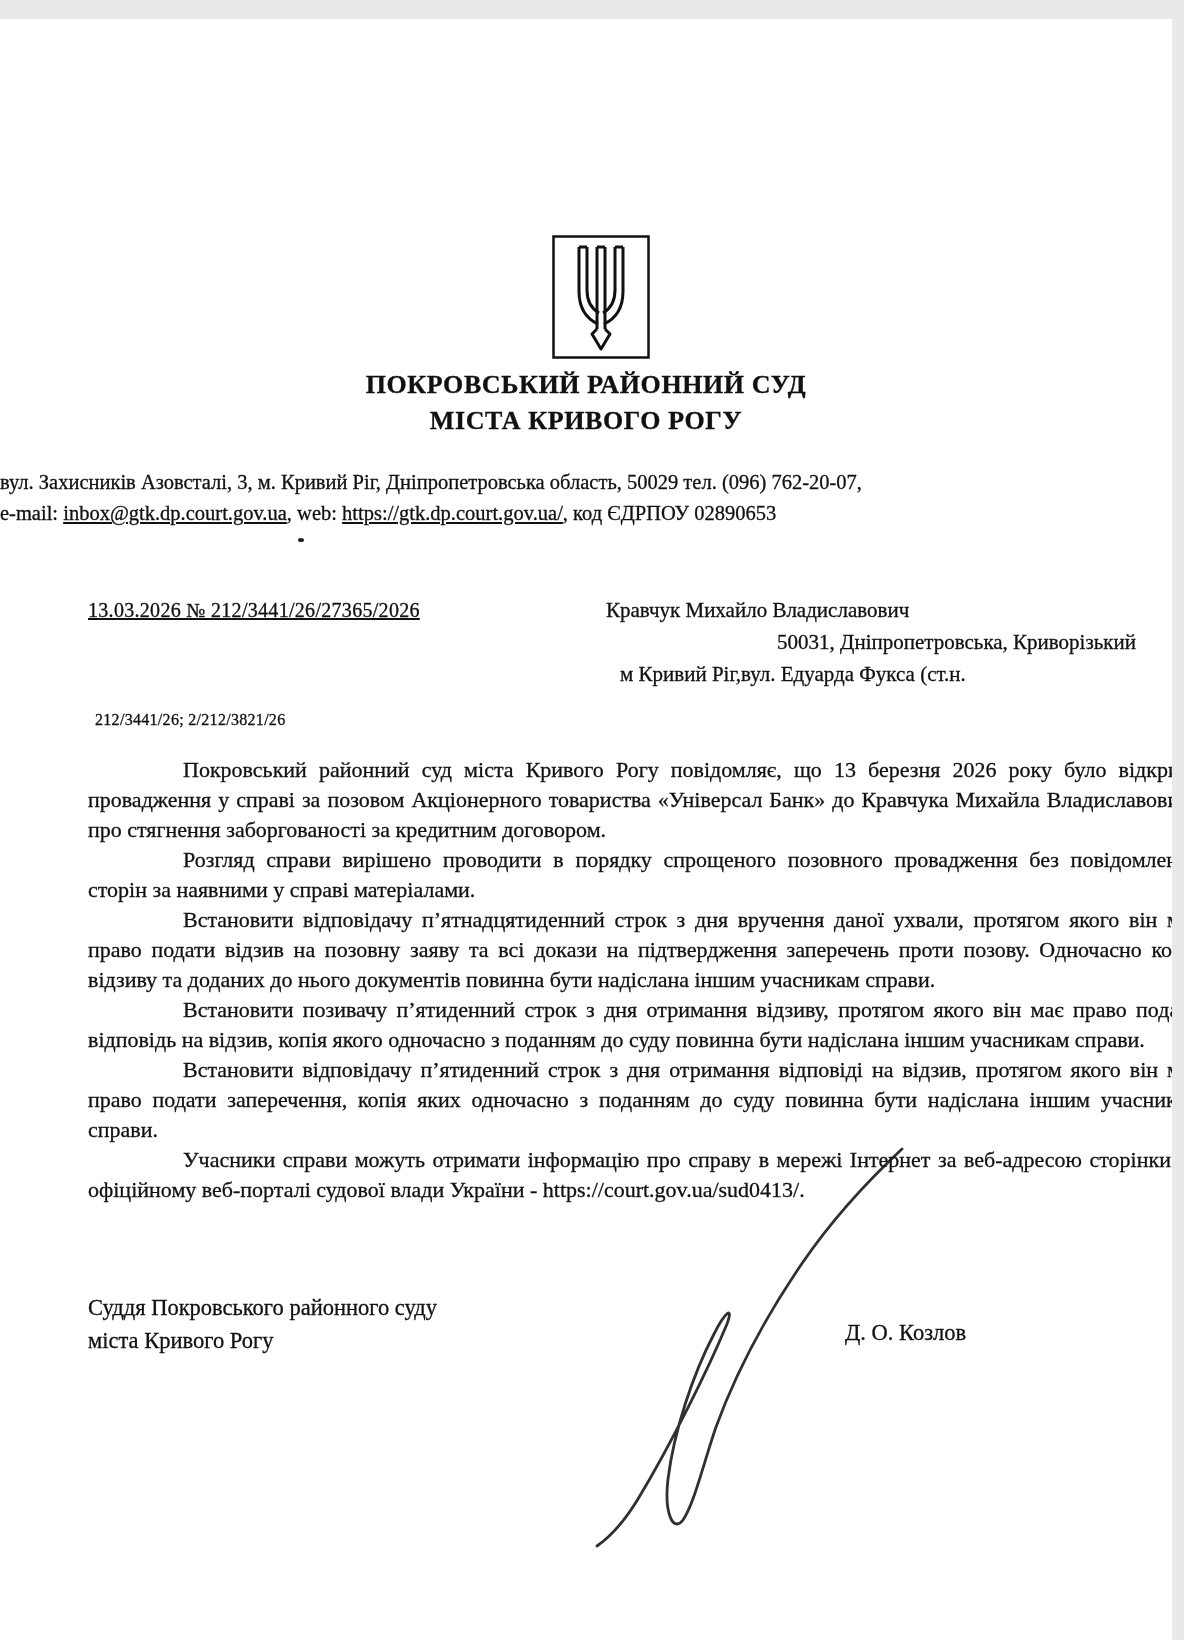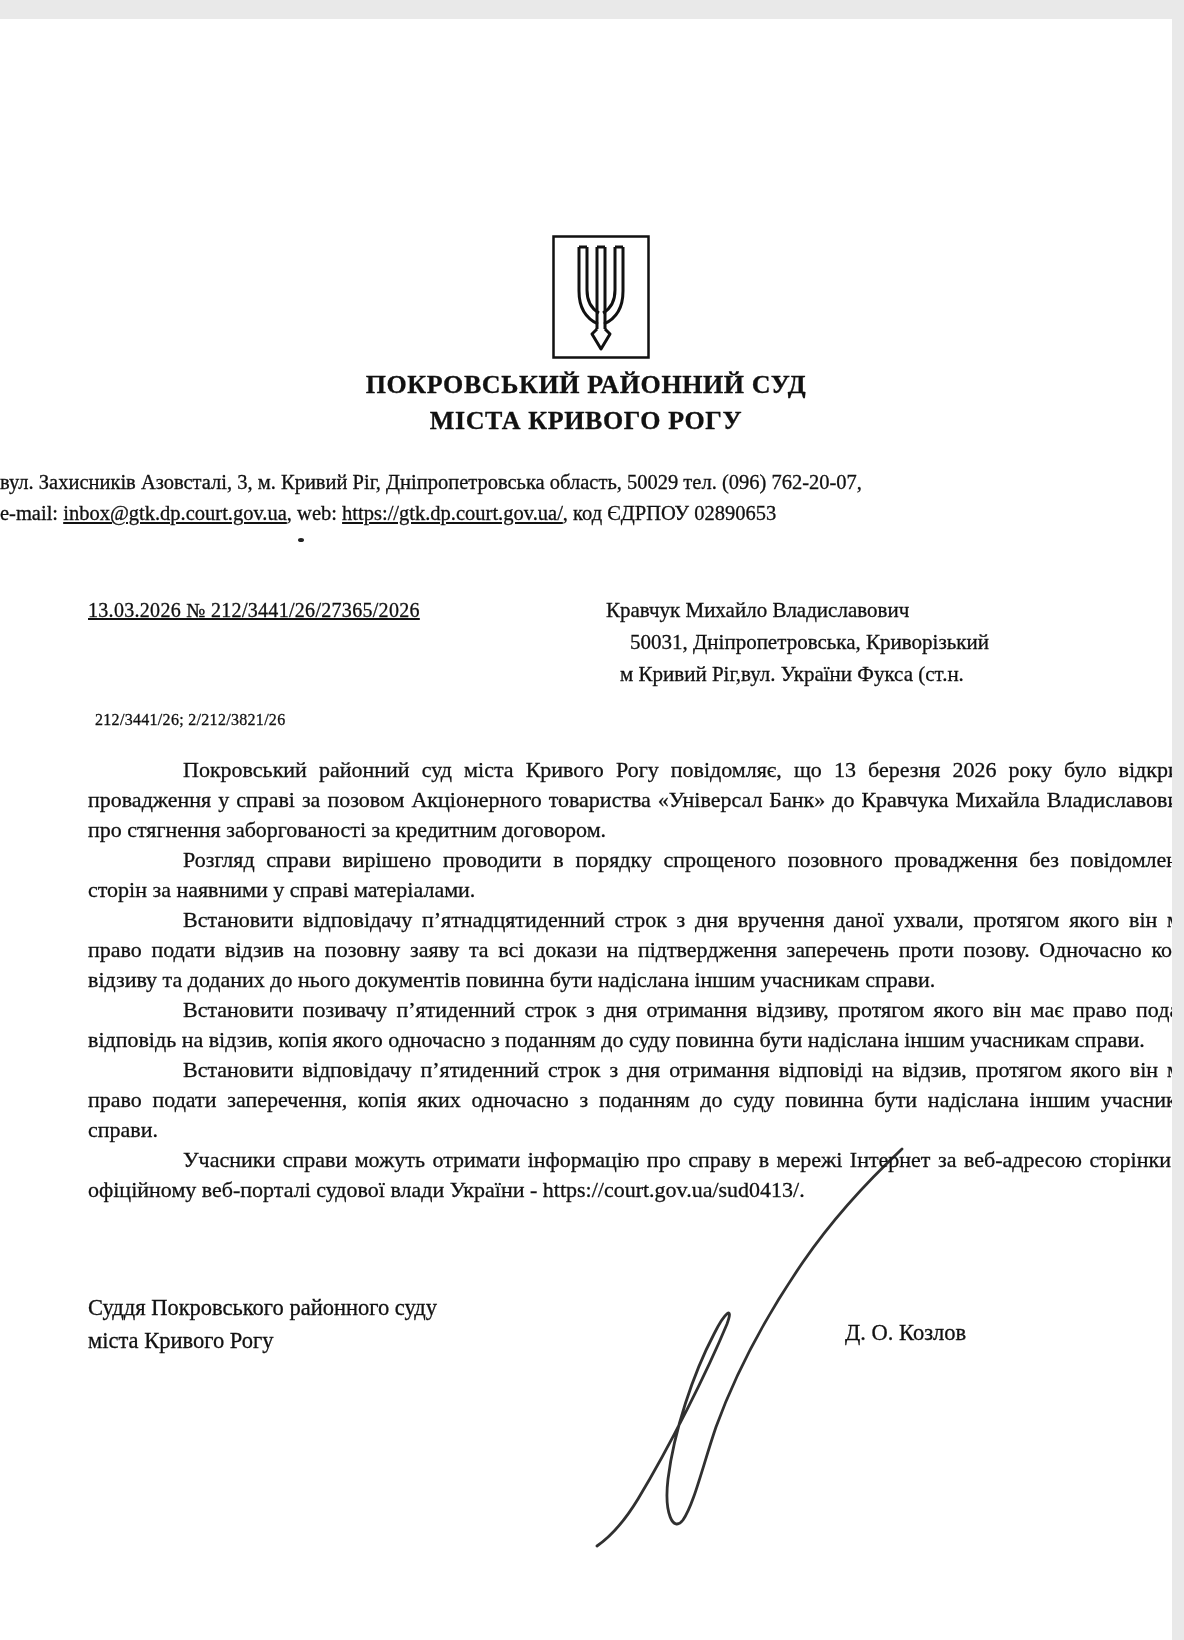--- a/index.html
+++ b/index.html
@@ -26,21 +26,21 @@
   .scan-dot{position:absolute;left:298px;top:519px;width:6px;height:4px;background:#222;border-radius:50%;}
   .date-number{
     position:absolute;left:88px;top:580px;
     font-size:20px;text-decoration:underline;letter-spacing:0.3px;
   }
   .recipient{
     position:absolute;left:536px;top:575px;width:600px;
     font-size:21px;line-height:32px;
   }
   .recipient .r1{margin-left:70px;}
-  .recipient .r2{margin-left:94px;}
+  .recipient .r2{margin-left:94px;text-align:right;}
   .recipient .r3{margin-left:84px;}
   .case-numbers{position:absolute;left:95px;top:692px;font-size:16px;letter-spacing:0.3px;font-family:Liberation Serif, serif;}
   .body-text{
     position:absolute;left:88px;top:736px;width:1112px;
     font-size:22px;line-height:30px;text-align:justify;
   }
   .body-text p{margin:0;text-indent:95px;}
   .footer-role{position:absolute;left:88px;top:1272px;font-size:22.5px;line-height:33px;}
   .judge-name{position:absolute;left:845px;top:1301px;font-size:22.5px;}
   .sig-svg{position:absolute;left:0;top:0;width:1184px;height:1640px;pointer-events:none;}
@@ -76,21 +76,21 @@
     <div><span>e-mail: </span><span class="underline">inbox@gtk.dp.court.gov.ua</span><span>,  web: </span><span class="underline">https://gtk.dp.court.gov.ua/</span><span>, код ЄДРПОУ 02890653</span></div>
   </div>
 
   <div class="scan-dot"></div>
 
   <div class="date-number">13.03.2026 №  212/3441/26/27365/2026</div>
 
   <div class="recipient">
     <div class="r1">Кравчук Михайло Владиславович</div>
     <div class="r2">50031,  Дніпропетровська,  Криворізький</div>
-    <div class="r3">м  Кривий Ріг,вул. України Фукса (ст.н.</div>
+    <div class="r3">м  Кривий Ріг,вул. Едуарда Фукса (ст.н.</div>
   </div>
 
   <div class="case-numbers">212/3441/26; 2/212/3821/26</div>
 
   <div class="body-text">
       <p>Покровський районний суд міста Кривого Рогу повідомляє, що 13 березня 2026 року було відкрито провадження у справі за позовом Акціонерного товариства «Універсал Банк» до Кравчука Михайла Владиславовича  про стягнення заборгованості за кредитним договором.</p>
       <p>Розгляд справи вирішено проводити в порядку спрощеного позовного провадження без повідомлення сторін за наявними у справі матеріалами.</p>
       <p>Встановити відповідачу п’ятнадцятиденний строк з дня вручення даної ухвали, протягом якого він має право подати відзив на позовну заяву та всі докази на підтвердження заперечень проти позову. Одночасно копія відзиву та доданих до нього документів повинна бути надіслана іншим учасникам справи.</p>
       <p>Встановити позивачу п’ятиденний строк з дня отримання відзиву, протягом якого він має право подати відповідь на відзив, копія якого одночасно з поданням до суду повинна бути надіслана іншим учасникам справи.</p>
       <p>Встановити відповідачу п’ятиденний строк з дня отримання відповіді на відзив, протягом якого він має право подати заперечення, копія яких одночасно з поданням до суду повинна бути надіслана іншим учасникам справи.</p>

